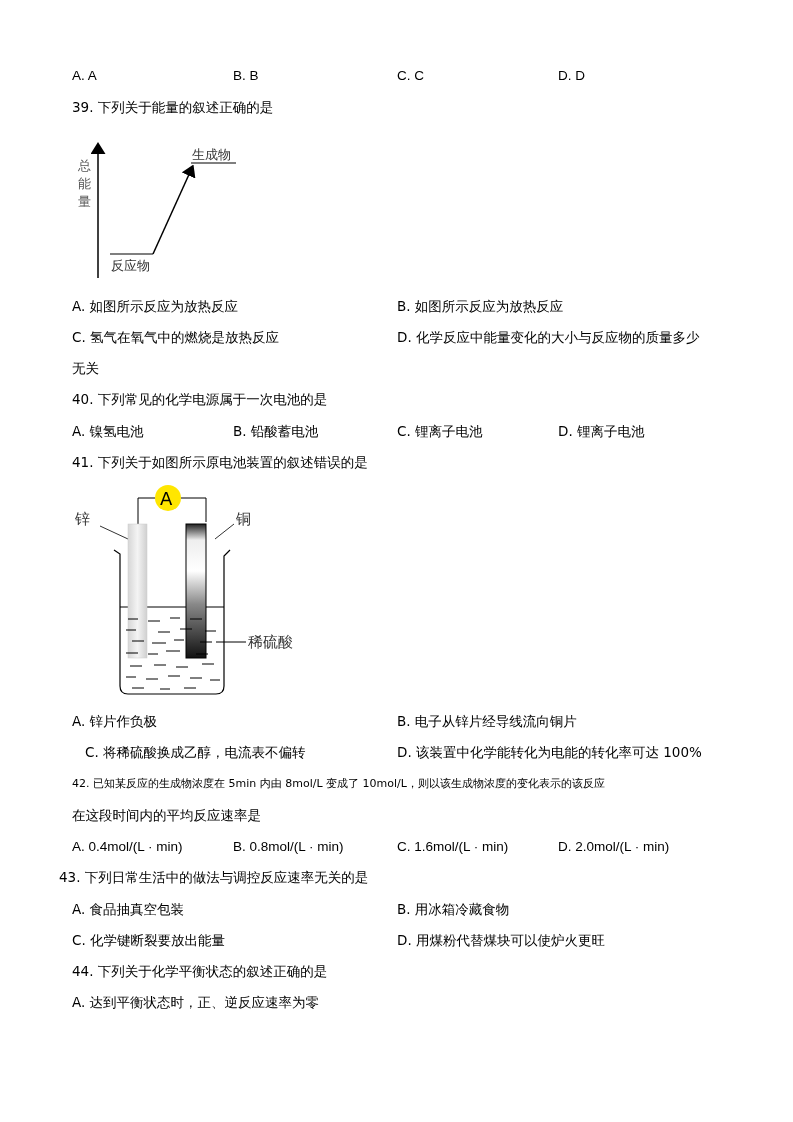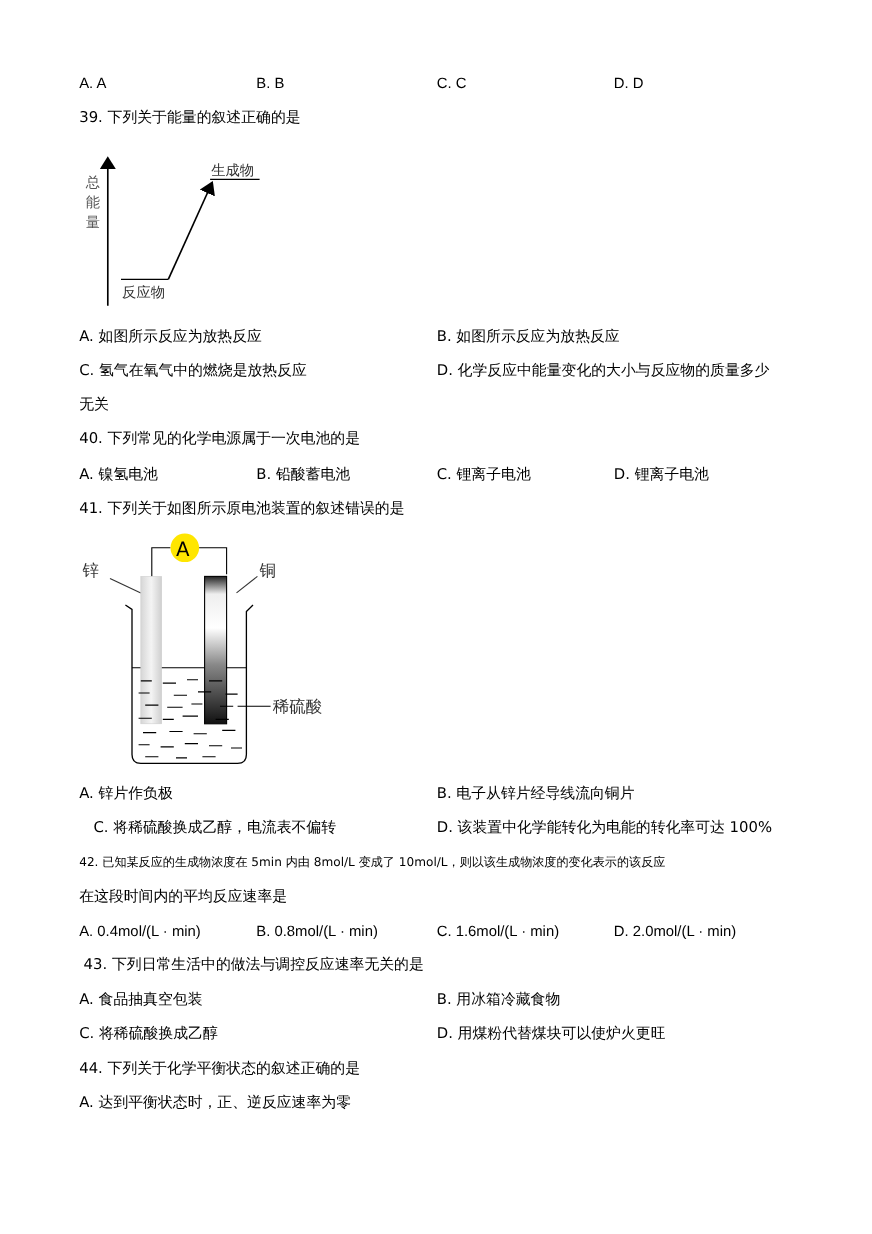--- a/index.html
+++ b/index.html
@@ -123,22 +123,22 @@
 <div class="opt" style="top:743px;left:85px">C. 将稀硫酸换成乙醇，电流表不偏转</div>
 <div class="opt" style="top:743px;left:397px">D. 该装置中化学能转化为电能的转化率可达 100%</div>
 
 <div class="line" style="top:775px;left:72px;font-size:11px">42. 已知某反应的生成物浓度在 5min 内由 8mol/L 变成了 10mol/L，则以该生成物浓度的变化表示的该反应</div>
 <div class="line" style="top:806px;left:72px">在这段时间内的平均反应速率是</div>
 <div class="opt serif" style="top:838px;left:72px">A. 0.4mol/(L · min)</div>
 <div class="opt serif" style="top:838px;left:233px">B. 0.8mol/(L · min)</div>
 <div class="opt serif" style="top:838px;left:397px">C. 1.6mol/(L · min)</div>
 <div class="opt serif" style="top:838px;left:558px">D. 2.0mol/(L · min)</div>
 
-<div class="line" style="top:868px;left:76px">43. 下列日常生活中的做法与调控反应速率无关的是</div>
+<div class="line" style="top:868px;left:59px">43. 下列日常生活中的做法与调控反应速率无关的是</div>
 <div class="opt" style="top:900px;left:72px">A. 食品抽真空包装</div>
 <div class="opt" style="top:900px;left:397px">B. 用冰箱冷藏食物</div>
-<div class="opt" style="top:931px;left:72px">C. 将稀硫酸换成乙醇</div>
+<div class="opt" style="top:931px;left:72px">C. 化学键断裂要放出能量</div>
 <div class="opt" style="top:931px;left:397px">D. 用煤粉代替煤块可以使炉火更旺</div>
 
 <div class="line" style="top:962px;left:72px">44. 下列关于化学平衡状态的叙述正确的是</div>
 <div class="opt" style="top:993px;left:72px">A. 达到平衡状态时，正、逆反应速率为零</div>
 
 <div class="footer">第 8 页 / 共 9 页</div>
 
 </body></html>

